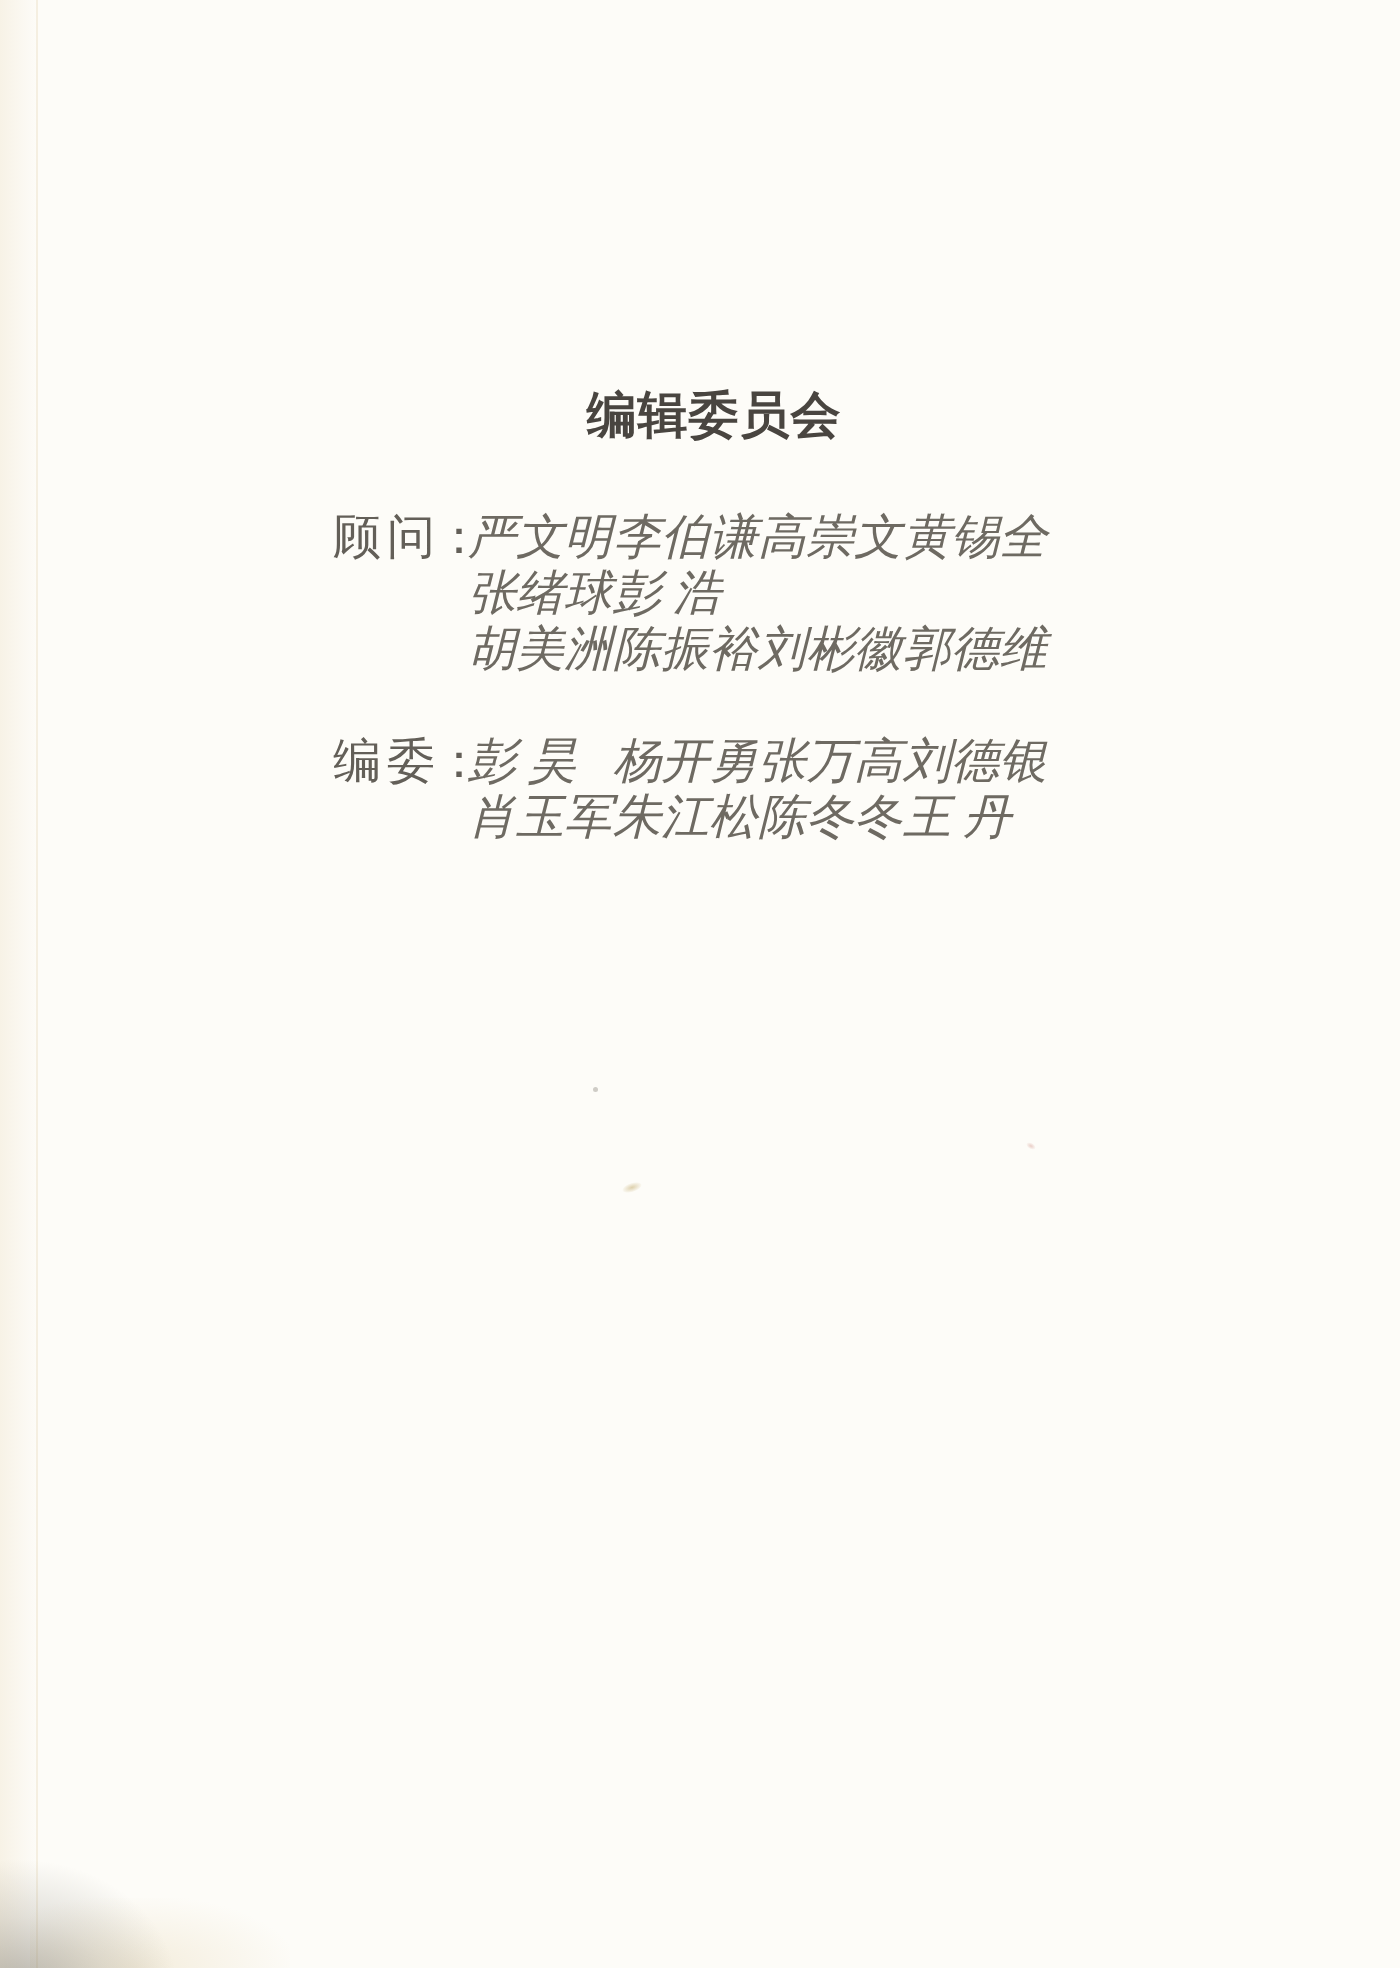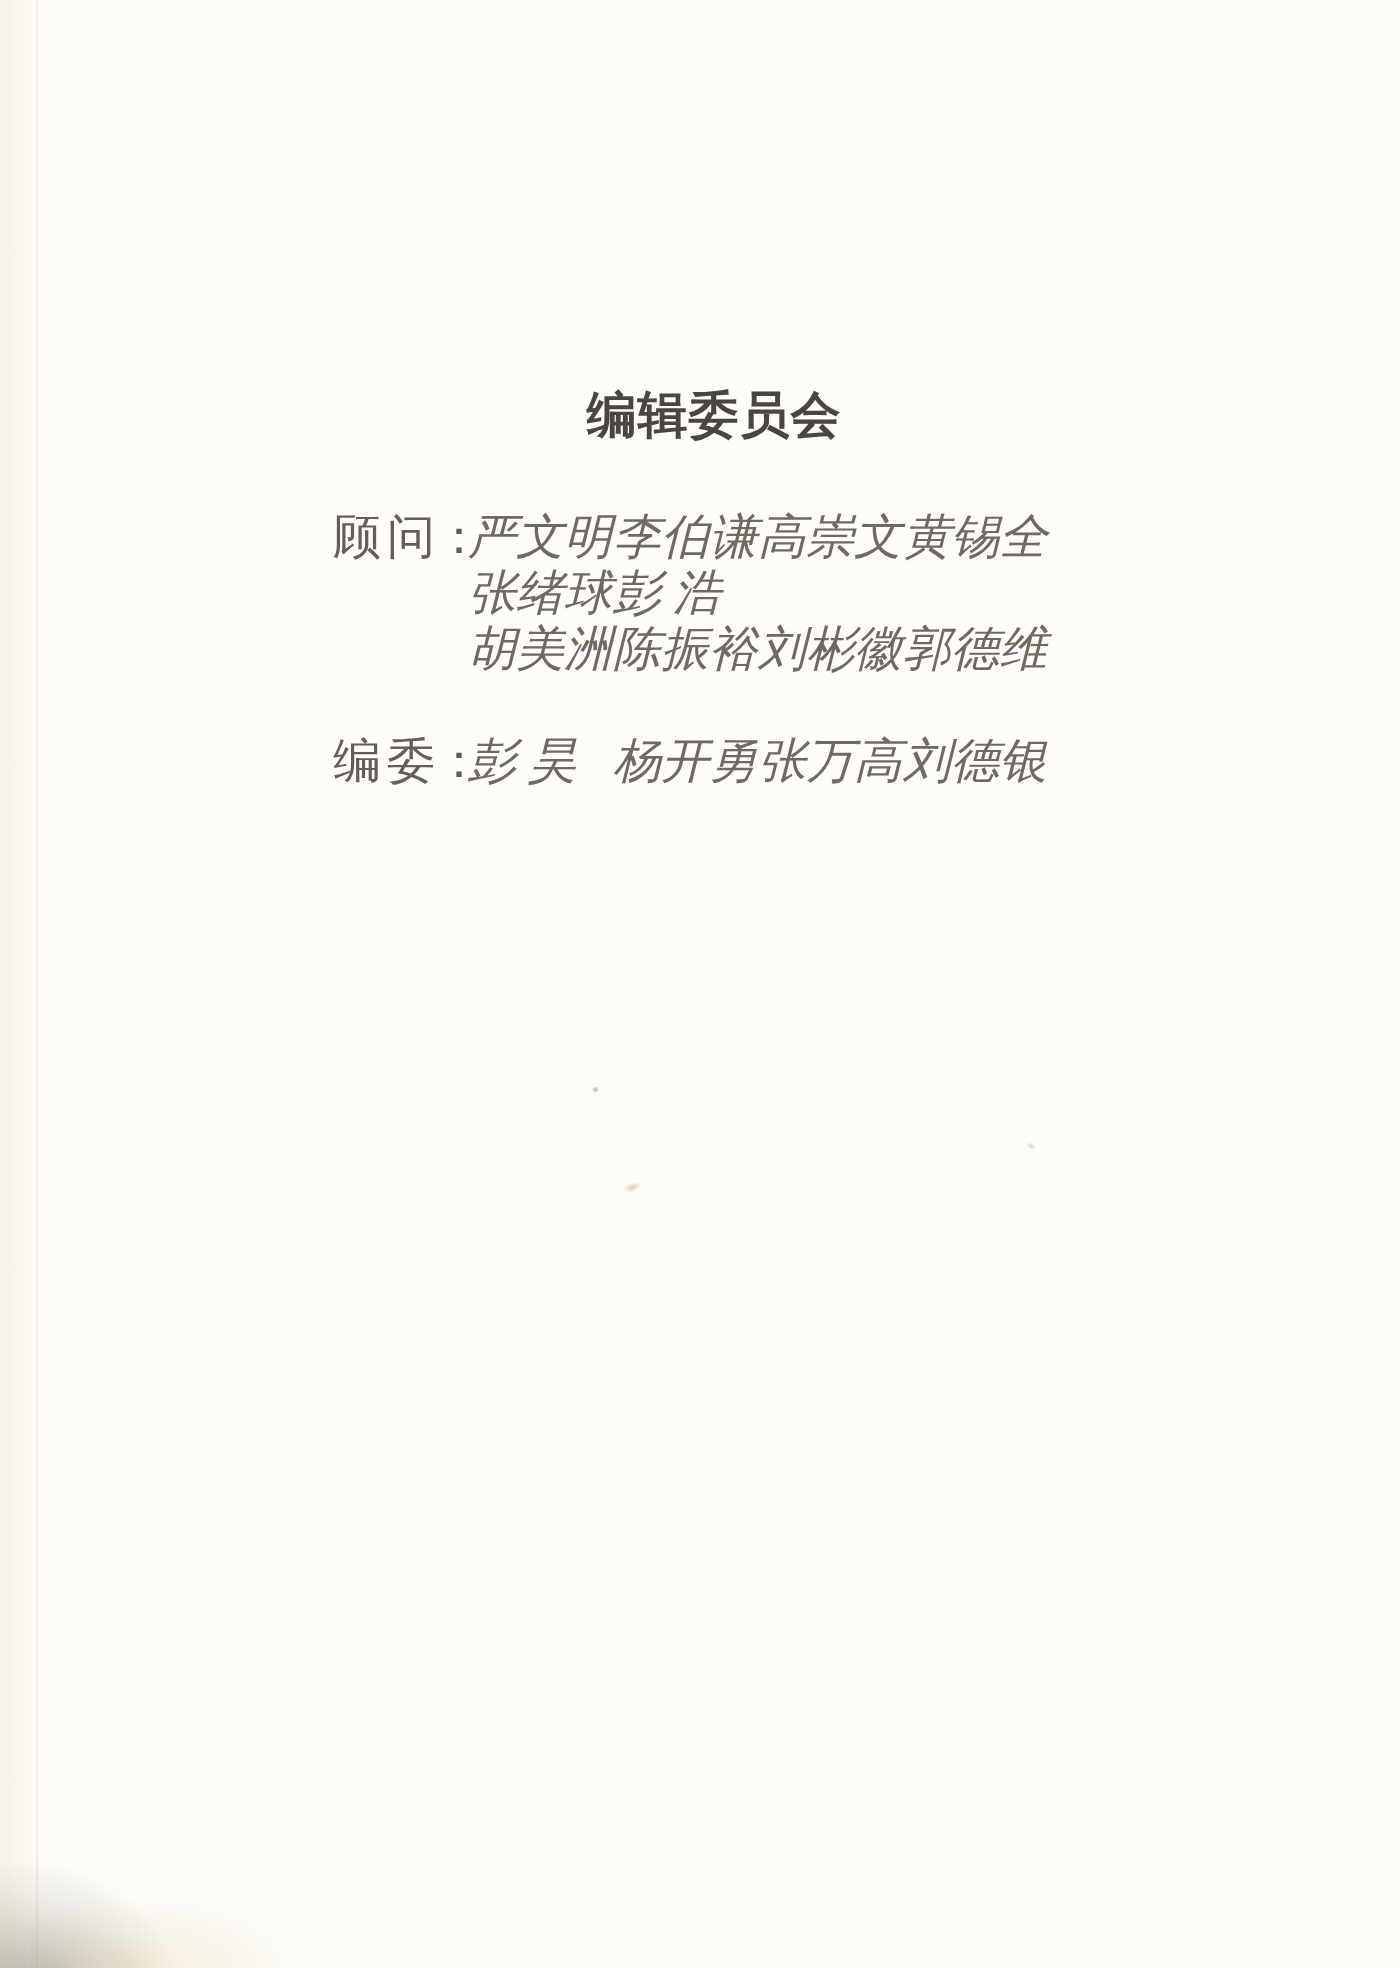--- a/index.html
+++ b/index.html
@@ -92,20 +92,21 @@
         <div class="rows">
           <div class="name-row"><span class="name">严文明</span><span class="name">李伯谦</span><span class="name">高崇文</span><span class="name">黄锡全</span></div>
           <div class="name-row"><span class="name">张绪球</span><span class="name">彭浩</span></div>
           <div class="name-row"><span class="name">胡美洲</span><span class="name">陈振裕</span><span class="name">刘彬徽</span><span class="name">郭德维</span></div>
         </div>
       </div>
       <div class="section">
         <div class="label-wrap"><span class="label">编委</span><span class="colon">：</span></div>
         <div class="rows">
           <div class="name-row"><span class="name">彭昊</span><span class="name">杨开勇</span><span class="name">张万高</span><span class="name">刘德银</span></div>
+          <div class="name-row"><span class="name">肖玉军</span><span class="name">朱江松</span><span class="name">陈冬冬</span><span class="name">王丹</span></div>
         </div>
       </div>
     </div>
 
   <div class="speck-tan"></div>
   <div class="speck-pink"></div>
   <div class="speck-dot"></div>
   <div class="bottom-warm"></div>
   <div class="corner-shadow"></div>
 </div>

